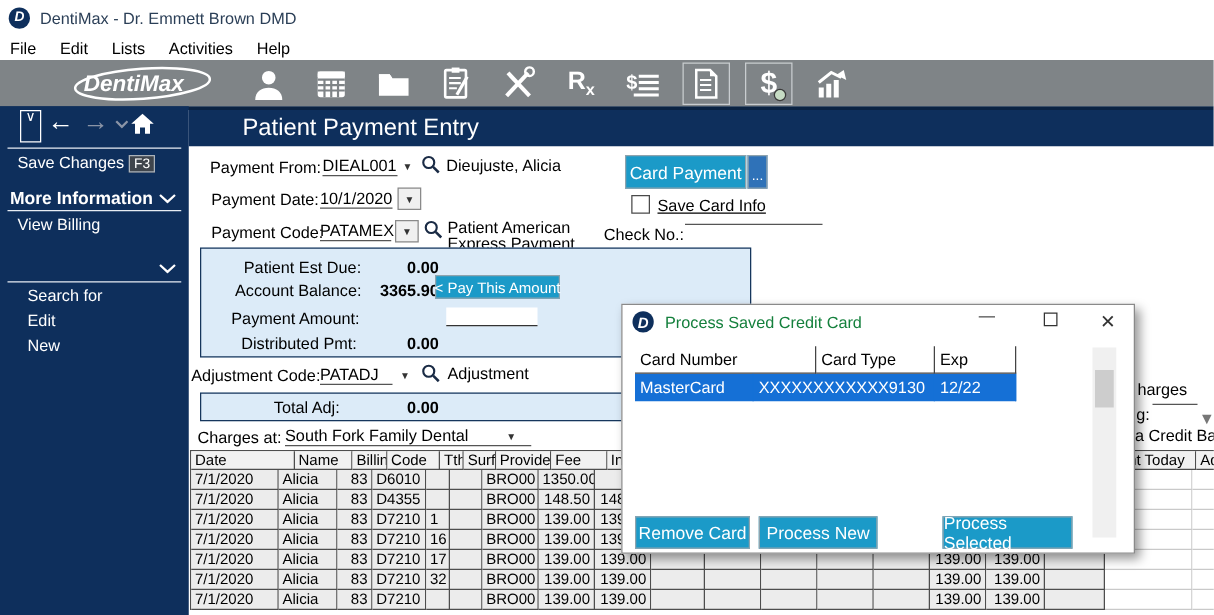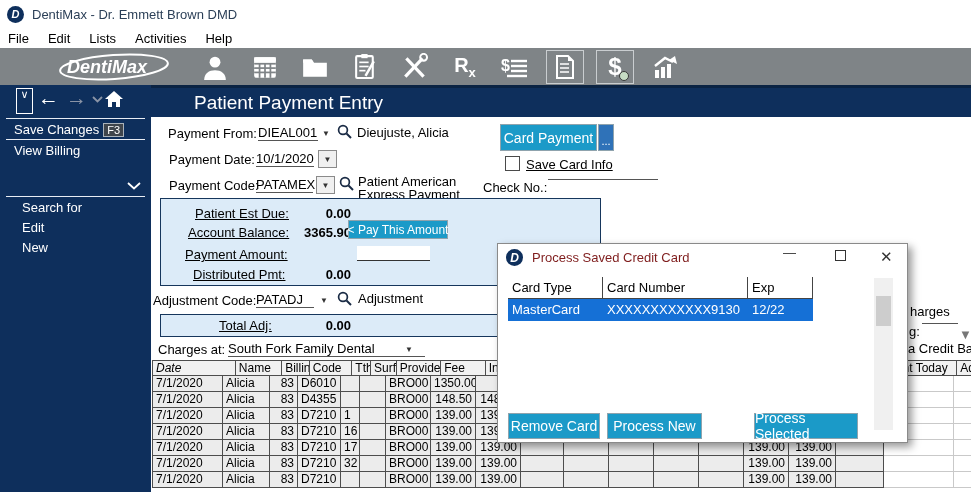--- a/index.html
+++ b/index.html
@@ -48,21 +48,21 @@
               display:flex; align-items:center; justify-content:center; }
   .mag { position:absolute; }
 
   #card-payment-btn { position:absolute; left:500px; top:124px; width:97px; height:27px; background:#1b9ac8; color:#fff; border:1px solid #8fa3ad;
                       font-size:14px; display:flex; align-items:center; justify-content:center; }
   #card-more-btn { position:absolute; left:598px; top:124px; width:16px; height:27px; background:#2f72b8; color:#fff; border:1px solid #8fa3ad;
                    font-size:11px; display:flex; align-items:flex-end; justify-content:center; padding-bottom:3px; }
   .checkbox { position:absolute; width:15px; height:15px; background:#fff; border:1px solid #4a4a4a; }
 
   #summary-panel { position:absolute; left:160px; top:198px; width:441px; height:88px; background:#dcebf8; border:1px solid #16365c; z-index:2; }
-  .sum-lbl { position:absolute; font-size:13px; color:#000; white-space:nowrap;text-decoration:underline; }
+  .sum-lbl { position:absolute; font-size:13px; color:#000; white-space:nowrap; }
   .sum-val { position:absolute; font-size:13px; font-weight:bold; color:#000; text-align:right; width:60px; }
   #pay-amount-input { position:absolute; left:196px; top:47px; width:73px; height:15px; background:#fff; border:none; border-bottom:1px solid #333; }
   #pay-this-btn { position:absolute; left:187px; top:21px; width:100px; height:19px; background:#1b9ac8; color:#fff; border:1px solid #8fa3ad;
                   font-size:12px; display:flex; align-items:center; justify-content:center; white-space:nowrap; }
   #total-adj-panel { position:absolute; left:160px; top:314px; width:441px; height:23px; background:#dcebf8; border:1px solid #16365c; }
 
   
   #grid { position:absolute; left:152px; top:360px; width:835px; border-top:1px solid #4d4d4d; border-left:1px solid #4d4d4d; font-size:12px; }
   .g-row { display:flex; }
   .g-cell { height:16px; line-height:15px; padding:0 3px; overflow:hidden; white-space:nowrap;
@@ -73,21 +73,21 @@
 
   
   .frag { position:absolute; font-size:13px; color:#000; white-space:nowrap; z-index:3; }
 
   
   #dialog { position:absolute; left:497px; top:243px; width:411px; height:200px; background:#fff; border:1px solid #8a8a8a;
             box-shadow:4px 4px 8px rgba(0,0,0,.4); z-index:10; }
   #dlg-title { position:relative; height:27px; display:flex; align-items:center; }
   #dlg-logo { width:17px; height:17px; border-radius:50%; background:#0e2f5c; color:#fff; font-size:12px; font-weight:bold; font-style:italic;
               display:flex; align-items:center; justify-content:center; margin:0 9px 0 8px; }
-  #dlg-title .t { font-size:13px; color:#7f1d1d; }
+  #dlg-title .t { font-size:13px; color:#15803d; }
   .dlg-ctl { position:absolute; top:4px; color:#333; font-size:13px; }
   #dlg-table { position:absolute; left:10px; top:33px; width:305px; }
   .d-row { display:flex; }
   .d-cell { height:22px; line-height:21px; font-size:13px; padding:0 4px; border-right:1px solid #444; overflow:hidden; white-space:nowrap; }
   .d-head .d-cell { border-bottom:1px solid #444; color:#000; }
   .d-sel { background:#1570d6; color:#fff; }
   .d-sel .d-cell { border-right:1px solid #1570d6; }
   #dlg-scroll { position:absolute; right:14px; top:34px; width:19px; height:152px; background:#f0f0f0; }
   #dlg-thumb { position:absolute; left:2px; top:18px; width:15px; height:30px; background:#cdcdcd; }
   .scroll-arrow { position:absolute; left:4px; width:0; height:0; }
@@ -216,20 +216,26 @@
       <svg style="position:absolute;left:104px;top:5px;" width="20" height="18" viewBox="0 0 20 18">
           <path d="M1 9 L10 1 L19 9 h-3 v8 h-4 v-5 h-4 v5 h-4 v-8 z" fill="#fff"></path>
         </svg>
     </div>
 
     <div class="sb-line"></div>
     <div class="sb-item" style="padding-left:14px;">
       <span>Save Changes</span><span class="key-badge key-f3">F3</span>
     </div>
 
+    <div class="sb-sec-title" style="margin-top:8px;">
+      <span>More Information</span>
+      <svg class="chev" width="14" height="8">
+          <polyline points="1,1 7,6.5 13,1" fill="none" stroke="#fff" stroke-width="1.8"></polyline>
+        </svg>
+    </div>
     <div class="sb-line"></div>
     <div class="sb-item" style="padding-left:14px;">View Billing</div>
 
     <div style="position:relative;height:26px;margin-top:10px;">
       <svg class="chev" style="top:12px;" width="14" height="8">
           <polyline points="1,1 7,6.5 13,1" fill="none" stroke="#fff" stroke-width="1.8"></polyline>
         </svg>
     </div>
     <div class="sb-line"></div>
     <div id="sb-actions">
@@ -295,21 +301,21 @@
     <span class="sum-lbl" style="left:58px;top:3px;">Total Adj:</span>
     <span class="sum-val" style="left:130px;top:3px;">0.00</span>
   </div>
 
   <span class="lbl" style="left:158px;top:342px;">Charges  at:</span>
   <span class="lbl val-underline" style="left:228px;top:341px;width:197px;">South Fork Family Dental</span>
   <span class="lbl combo-arrow" style="left:405px;top:345px;">▼</span>
 
   <div id="grid">
       <div class="g-row g-head">
-        <div class="g-cell" style="width: 84px; font-style: italic;">Date</div>
+        <div class="g-cell" style="width: 84px;">Date</div>
         <div class="g-cell" style="width: 47px;">Name</div>
         <div class="g-cell" style="width: 28px;">Billing</div>
         <div class="g-cell" style="width: 43px;">Code</div>
         <div class="g-cell" style="width: 19px;">Tth</div>
         <div class="g-cell" style="width: 26px;">Surf</div>
         <div class="g-cell" style="width: 45px;">Provider</div>
         <div class="g-cell" style="width: 45px;">Fee</div>
         <div class="g-cell" style="width: 45px;">Ins Est</div>
         <div class="g-cell" style="width: 43px;"></div>
         <div class="g-cell" style="width: 45px;"></div>
@@ -480,22 +486,22 @@
   <div id="dialog">
     <div id="dlg-title">
       <div id="dlg-logo">D</div>
       <span class="t">Process Saved Credit Card</span>
       <span class="dlg-ctl" style="left:285px;top:1px;">—</span>
       <span class="dlg-ctl" style="left:337px;top:6px;width:11px;height:11px;border:1px solid #333;"></span>
       <span class="dlg-ctl" style="left:382px;font-size:15px;">✕</span>
     </div>
     <div id="dlg-table">
         <div class="d-row d-head">
+          <div class="d-cell" style="width: 145px;">Card Number</div>
           <div class="d-cell" style="width: 95px;">Card Type</div>
-          <div class="d-cell" style="width: 145px;">Card Number</div>
           <div class="d-cell" style="width: 65px;">Exp</div>
         </div>
         <div class="d-row d-sel">
           <div class="d-cell" style="width: 95px;">MasterCard</div>
           <div class="d-cell" style="width: 145px;">XXXXXXXXXXXX9130</div>
           <div class="d-cell" style="width: 65px;">12/22</div>
         </div>
       </div>
     <div id="dlg-scroll">
       <svg class="scroll-arrow" style="top:4px;" width="11" height="7">

